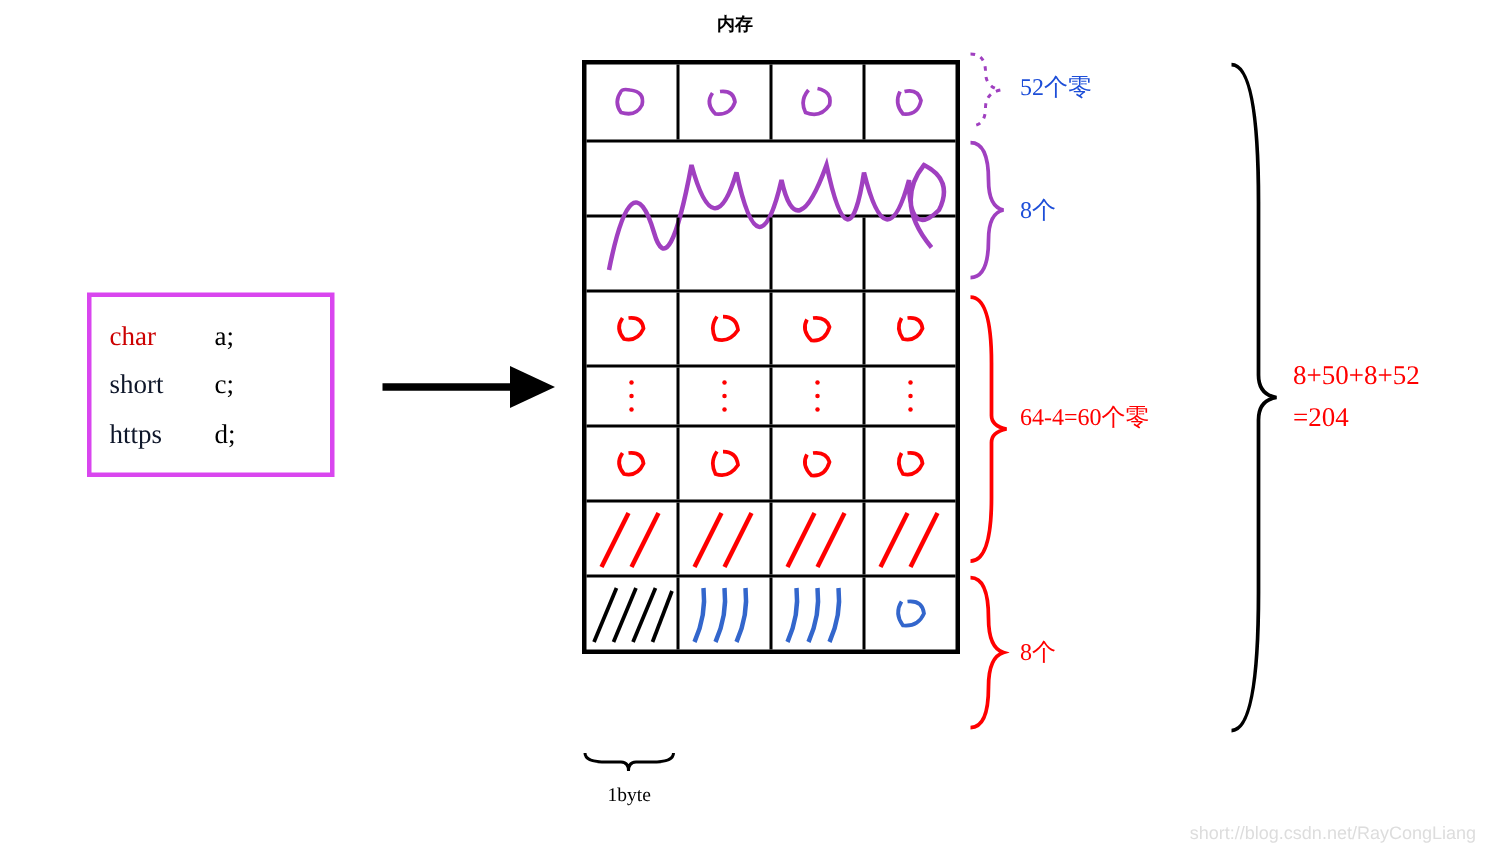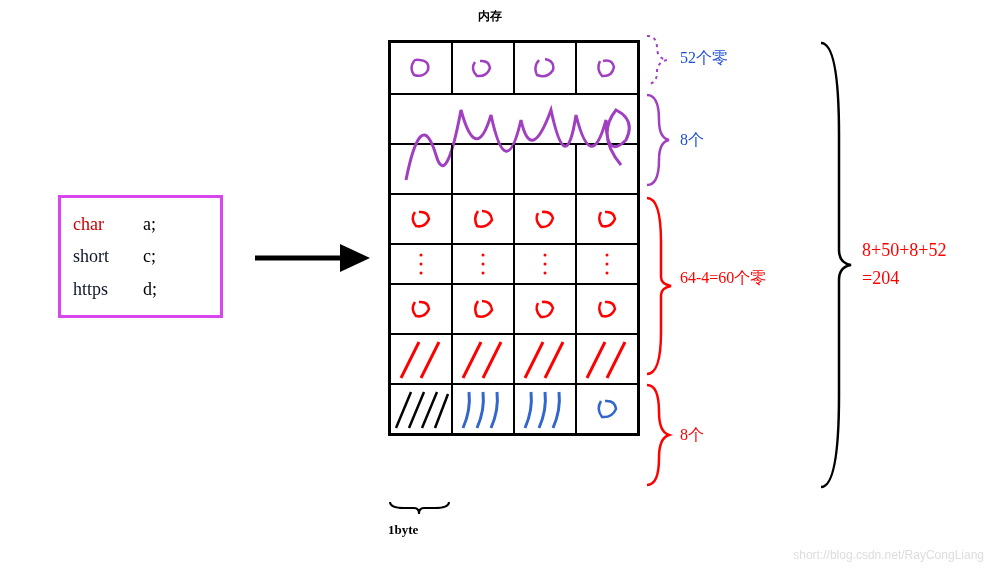--- a/index.html
+++ b/index.html
@@ -56,22 +56,22 @@
     justify-content: center;
     position: relative;
   }
   .grid-cell:first-child { border-left: none; }
   .noborder .grid-cell { border-left: none; }
   .byte-brace {
     position: absolute;
     left: 388px; top: 500px;
     width: 63px; height: 40px;
     font-size: 13px;
-    font-weight: bold;
-    text-align: left;
+    font-weight: normal;
+    text-align: center;
   }
   .annot {
     position: absolute;
     font-size: 16px;
   }
   .purple { color: #1d4ed8; }
   .red { color: #f00; }
   svg.scribble { position: absolute; pointer-events: none; }
   .watermark {
     position: absolute;

